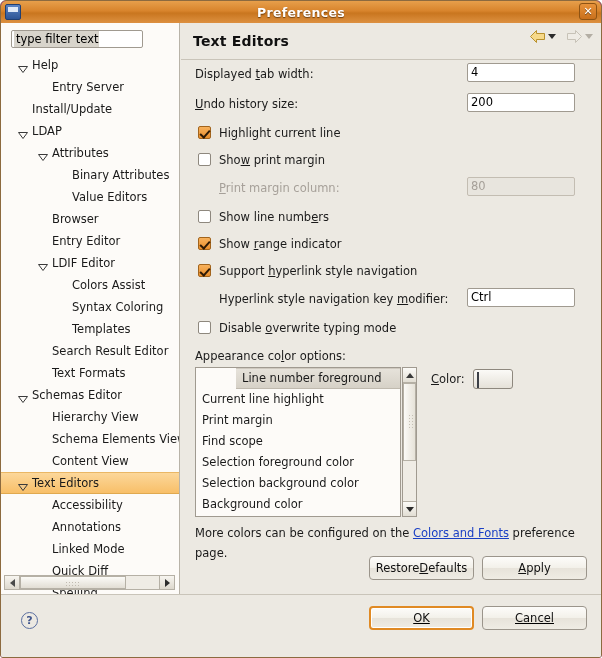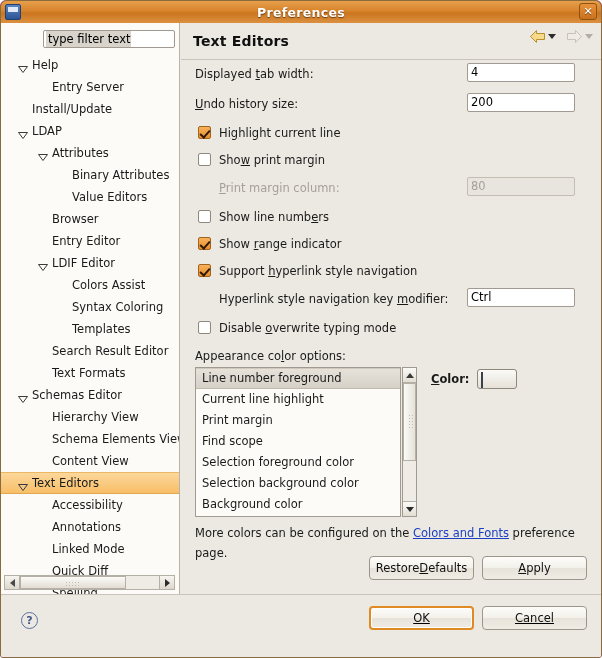--- a/index.html
+++ b/index.html
@@ -91,21 +91,21 @@
     width: 132px;
     height: 18px;
     box-sizing: border-box;
     border: 1px solid #a09a90;
     background: #ffffff;
     border-radius: 2px;
     font-family: inherit;
     font-size: 11.5px;
     padding: 0 2px;
     color: #000;
-    display: flex; align-items: center; margin-left: 32px;
+    display: flex; align-items: center;
   }
   .filter-input > span {
     background: #d8d4cb;
     padding: 1px 1px 1px 2px;
   }
   .tree {
     position: relative;
     font-size: 11.5px;
     color: #1a1a1a;
     user-select: none;
@@ -295,21 +295,21 @@
   .li {
     height: 21px; line-height: 21px;
     padding-left: 6px;
     white-space: nowrap;
     font-size: 11.5px;
   }
   .li.selected {
     background: linear-gradient(180deg,#e6e2da,#d6d1c7);
     border-top: 1px solid #cfc9bf;
     border-bottom: 1px solid #bfb9ae;
-    height: 19px; line-height: 19px;
+    height: 19px; line-height: 19px; margin-left: 40px;
   }
   .vscroll {
     position: absolute;
     right: 0; top: 0;
     width: 15px; height: 150px;
     box-sizing: border-box;
     border: 1px solid #a09a90;
     background: #efece5;
     display: flex; flex-direction: column;
   }
@@ -336,21 +336,21 @@
     background-size: 3px 3px;
   }
   .tri-up { width:0;height:0;border-left:4px solid transparent;border-right:4px solid transparent;border-bottom:5px solid #3a3a3a; }
   .tri-dn { width:0;height:0;border-left:4px solid transparent;border-right:4px solid transparent;border-top:5px solid #2b2b2b; }
   .tri-lf { width:0;height:0;border-top:4px solid transparent;border-bottom:4px solid transparent;border-right:5px solid #4a4a4a; }
   .tri-rt { width:0;height:0;border-top:4px solid transparent;border-bottom:4px solid transparent;border-left:5px solid #2b2b2b; }
 
   .colorzone {
     position: absolute;
     left: 236px; top: 2px;
-    display: flex; align-items: center; gap: 8px; font-weight: bold;
+    display: flex; align-items: center; gap: 8px;
   }
   .swatch-btn {
     width: 40px; height: 20px;
     box-sizing: border-box;
     border: 1px solid #8e887e;
     background: linear-gradient(180deg,#fbfaf7,#e5e1d8);
     border-radius: 3px;
     padding: 3px;
   }
   .swatch {

